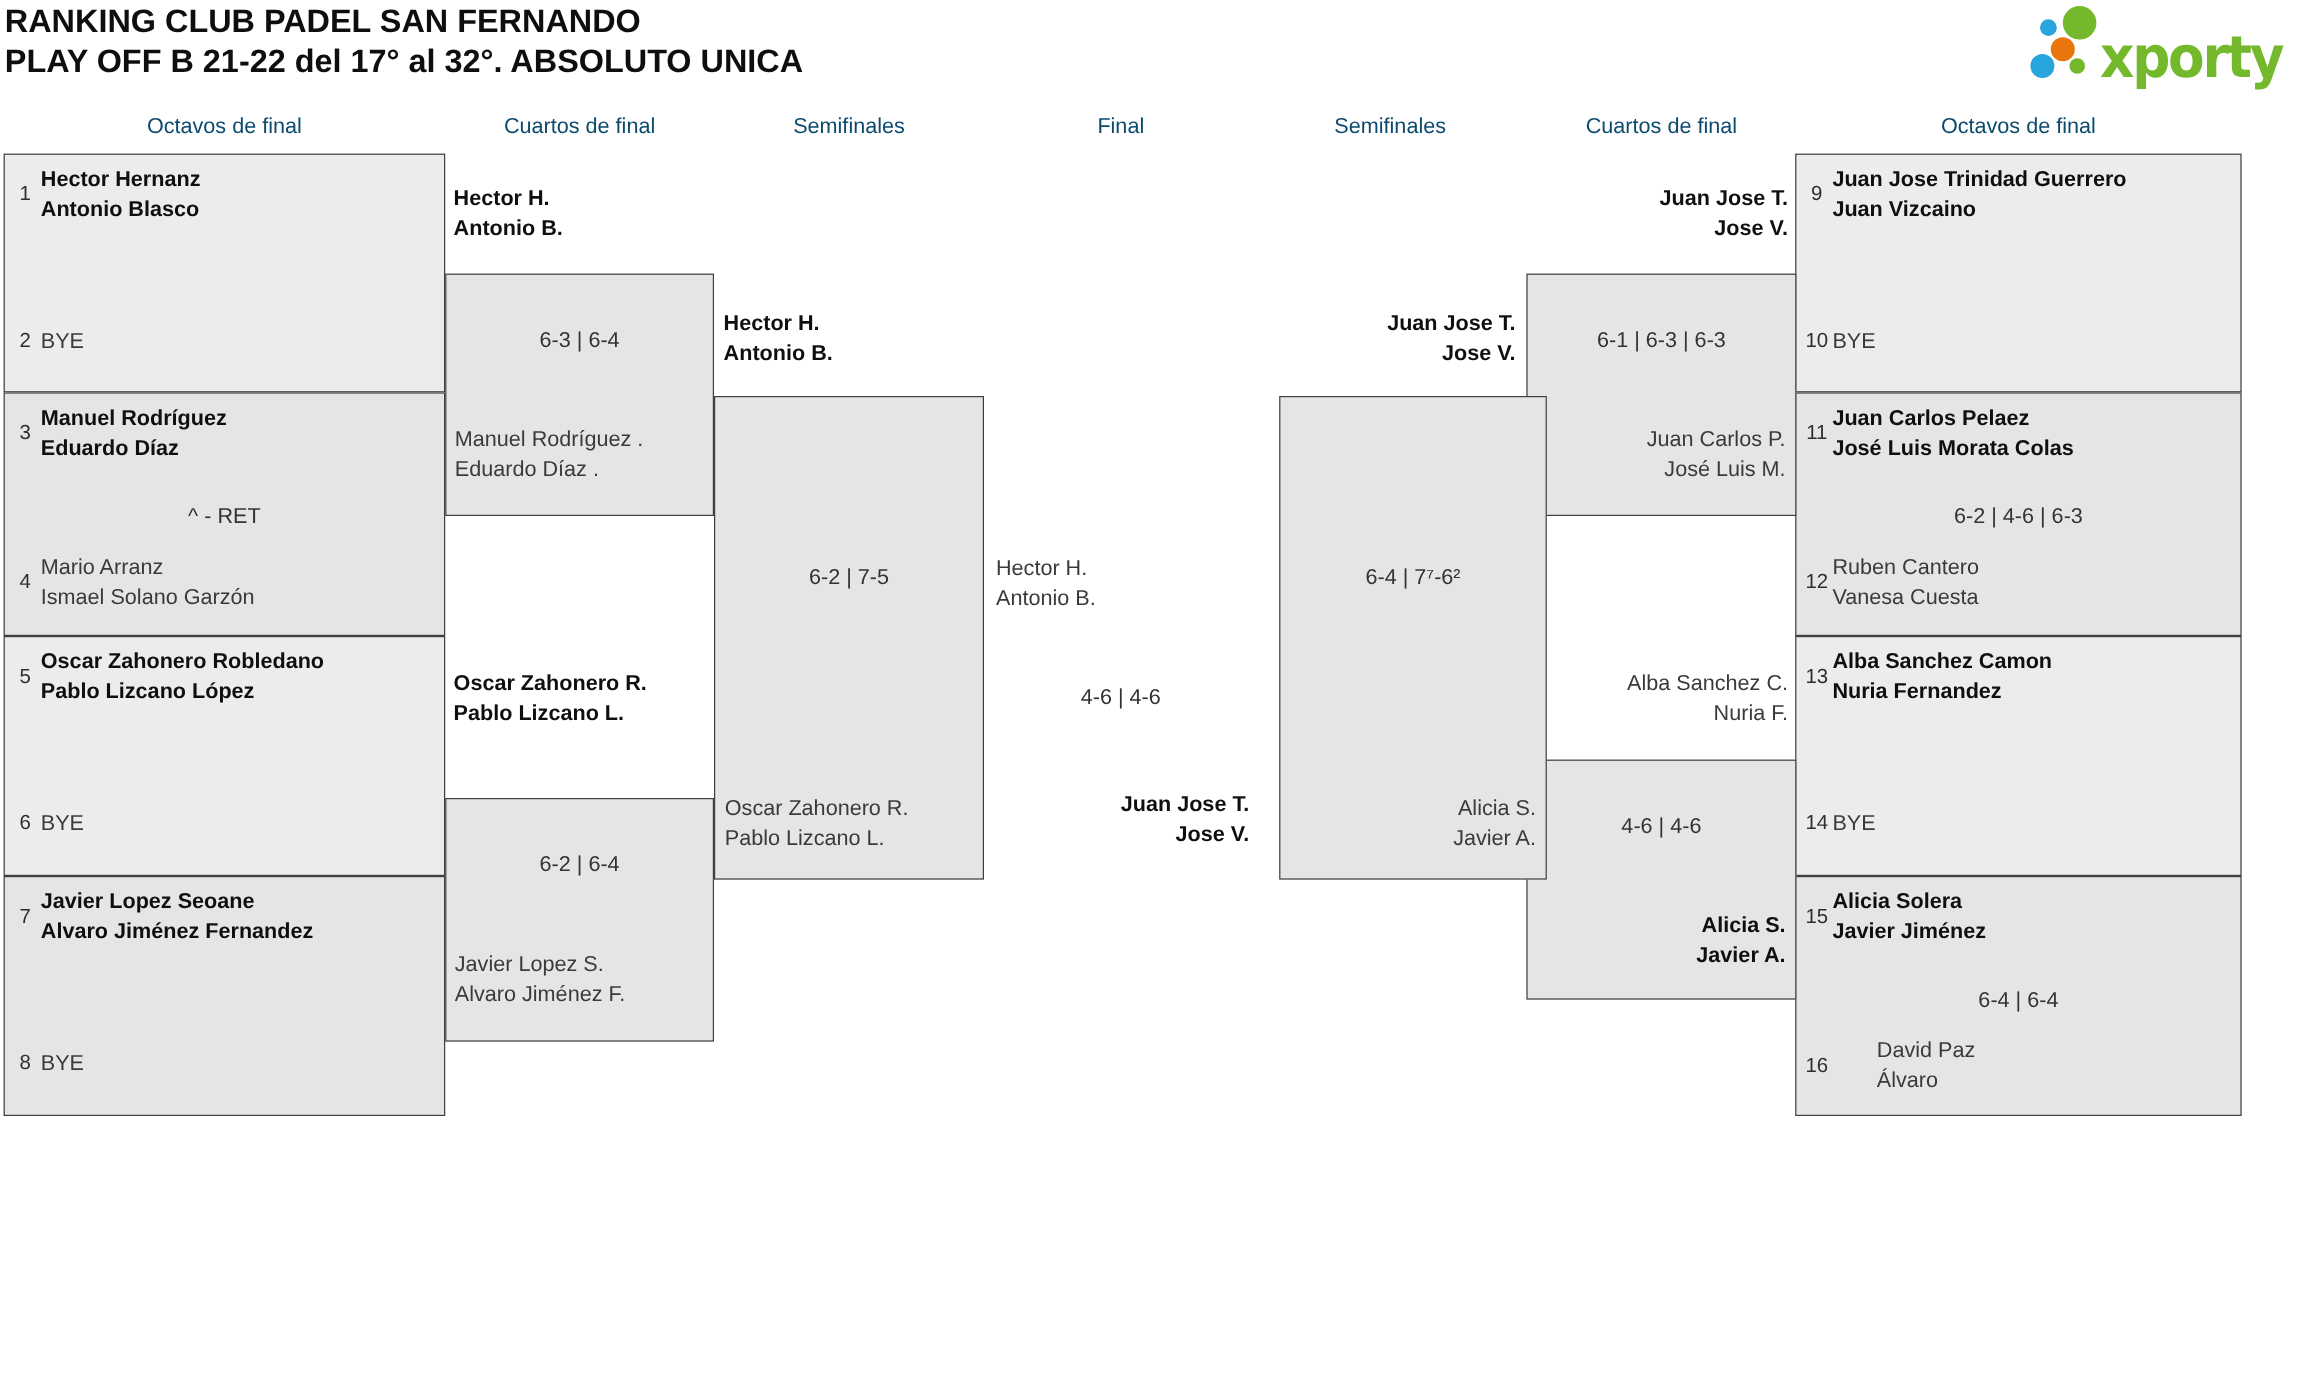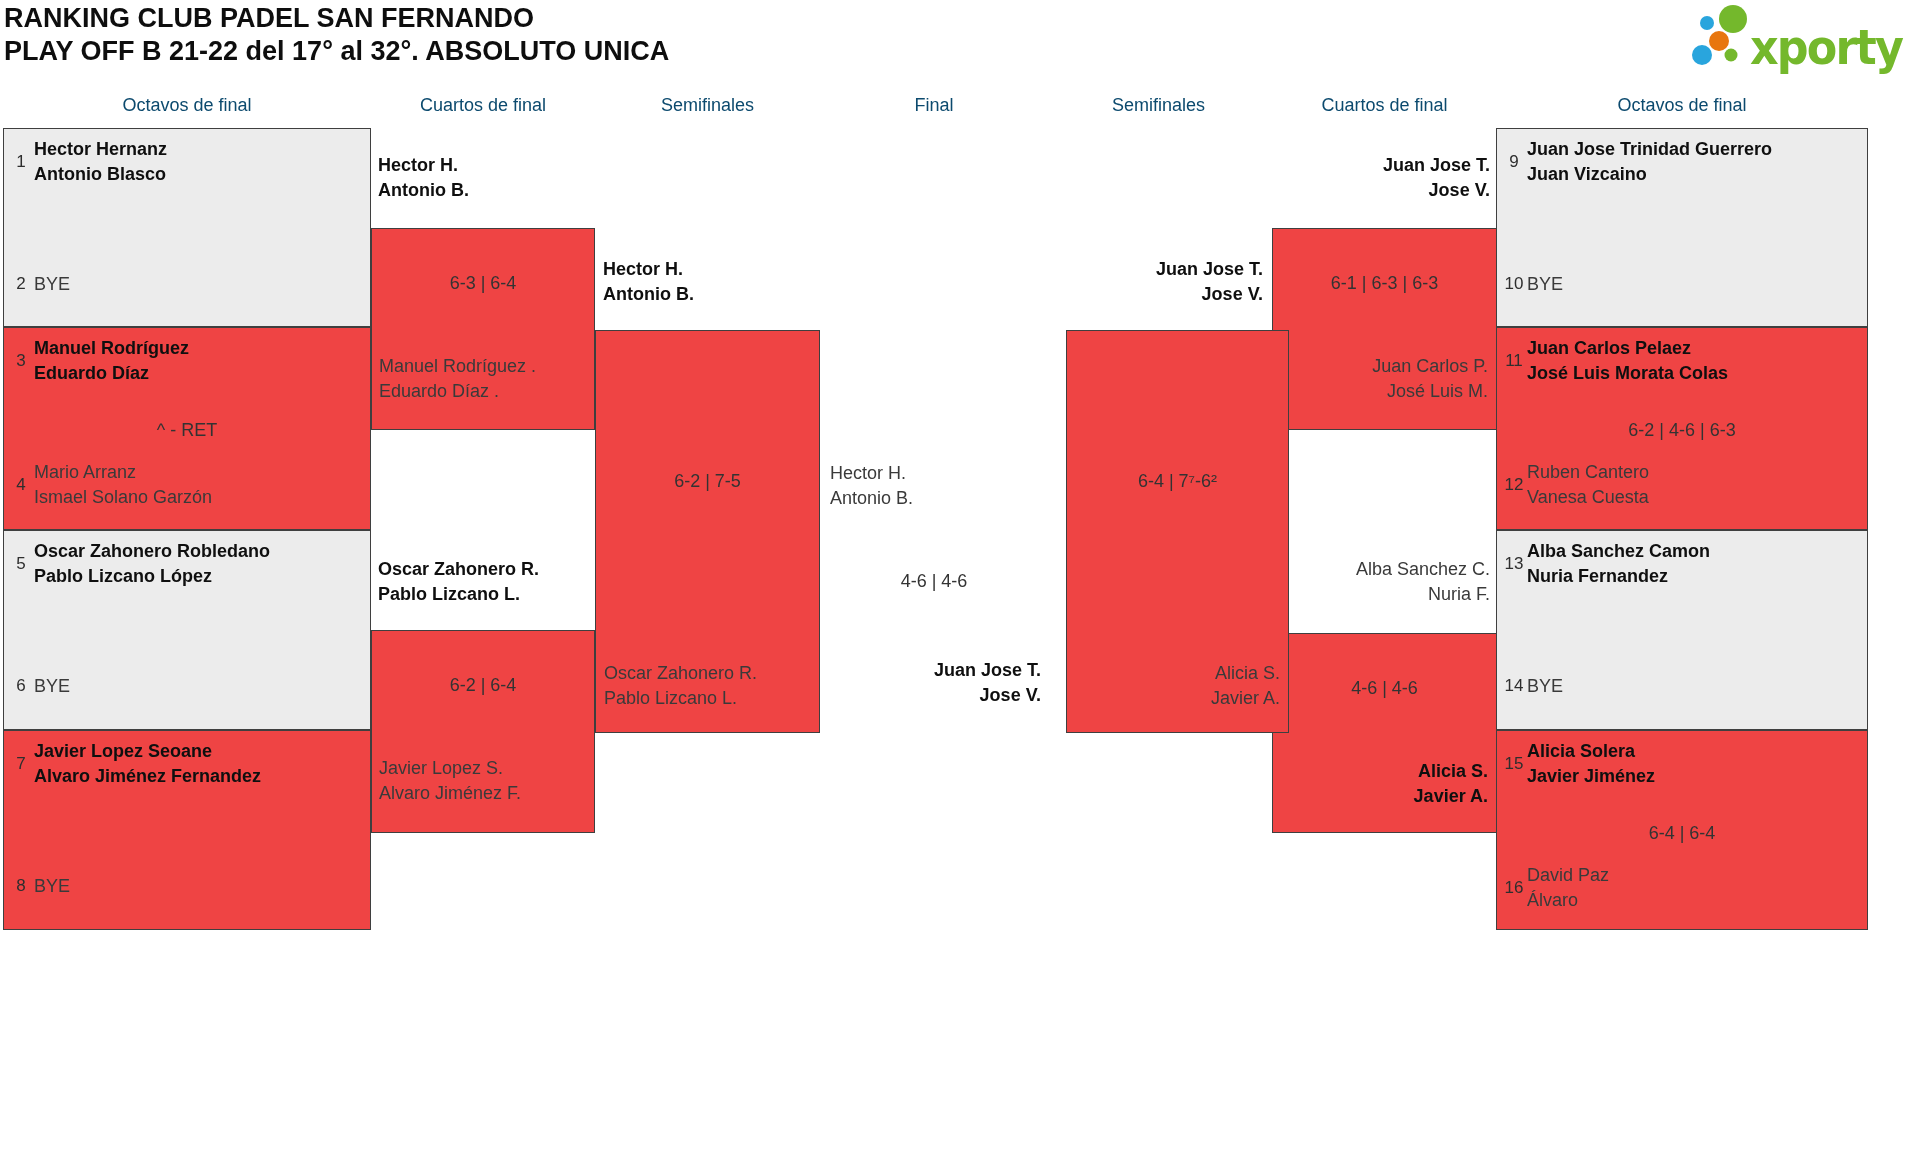--- a/index.html
+++ b/index.html
@@ -1,21 +1,21 @@
 <!DOCTYPE html>
 <html><head>
 <meta charset="utf-8">
 <style>
   html,body{margin:0;padding:0;background:#ffffff;}
   .page{position:relative;width:1920px;height:1166px;background:#ffffff;
         font-family:"Liberation Sans",sans-serif;color:#101010;overflow:hidden;}
   .title{position:absolute;left:4px;top:2px;font-size:27px;font-weight:700;
          line-height:33px;color:#0e0e0e;letter-spacing:0;}
   .round{position:absolute;top:95px;text-align:center;font-size:18px;color:#0c4a6e;}
-  .box{position:absolute;border:1px solid #3f3f3f;background:#ef4444;box-sizing:border-box;}
+  .box{position:absolute;border:1px solid #3f3f3f;background:#e5e5e5;box-sizing:border-box;}
   .box.shade{background:#ececec;}
   .slot{position:absolute;left:4px;right:4px;display:flex;align-items:center;min-height:50px;}
   .seed{flex:0 0 26px;width:26px;text-align:center;font-size:17px;color:#2e2e2e;font-weight:400;}
   .names{font-size:18px;line-height:25px;}
   .bold{font-weight:700;color:#0f0f0f;}
   .light{font-weight:400;color:#3a3a3a;}
   .score{position:absolute;left:0;width:100%;text-align:center;font-size:18px;color:#333333;}
   .lbl{position:absolute;font-size:18px;line-height:25px;}
   .r{text-align:right;}
   .inlbl{position:absolute;font-size:18px;line-height:25px;}
@@ -166,38 +166,38 @@
 
   <div class="box" style="left:1496px;top:730px;width:372px;height:200px;">
     <div class="slot" style="top:8px;">
       <span class="seed">15</span>
       <div class="names bold">
         <div>Alicia Solera</div>
         <div>Javier Jiménez</div>
       </div>
     </div>
     <div class="score" style="top:92px;">6-4 | 6-4</div>
-    <div class="slot" style="top:132px;">
+    <div class="slot" style="top:132px;gap:37px;">
       <span class="seed">16</span>
       <div class="names light">
         <div>David Paz</div>
         <div>Álvaro</div>
       </div>
     </div>
   </div>
 
   <div class="box" style="left:371px;top:228px;width:224px;height:202px;">
     <div class="score" style="top:44px;">6-3 | 6-4</div>
     <div class="inlbl light" style="left:7px;top:125px;">
       <div>Manuel Rodríguez .</div>
       <div>Eduardo Díaz .</div>
     </div>
   </div>
 
-  <div class="box" style="left:371px;top:630px;width:224px;height:203px;">
+  <div class="box" style="left:371px;top:665px;width:224px;height:203px;">
     <div class="score" style="top:44px;">6-2 | 6-4</div>
     <div class="inlbl light" style="left:7px;top:125px;">
       <div>Javier Lopez S.</div>
       <div>Alvaro Jiménez F.</div>
     </div>
   </div>
 
   <div class="box" style="left:1272px;top:228px;width:225px;height:202px;">
     <div class="score" style="top:44px;">6-1 | 6-3 | 6-3</div>
     <div class="inlbl light r" style="right:8px;top:125px;">

